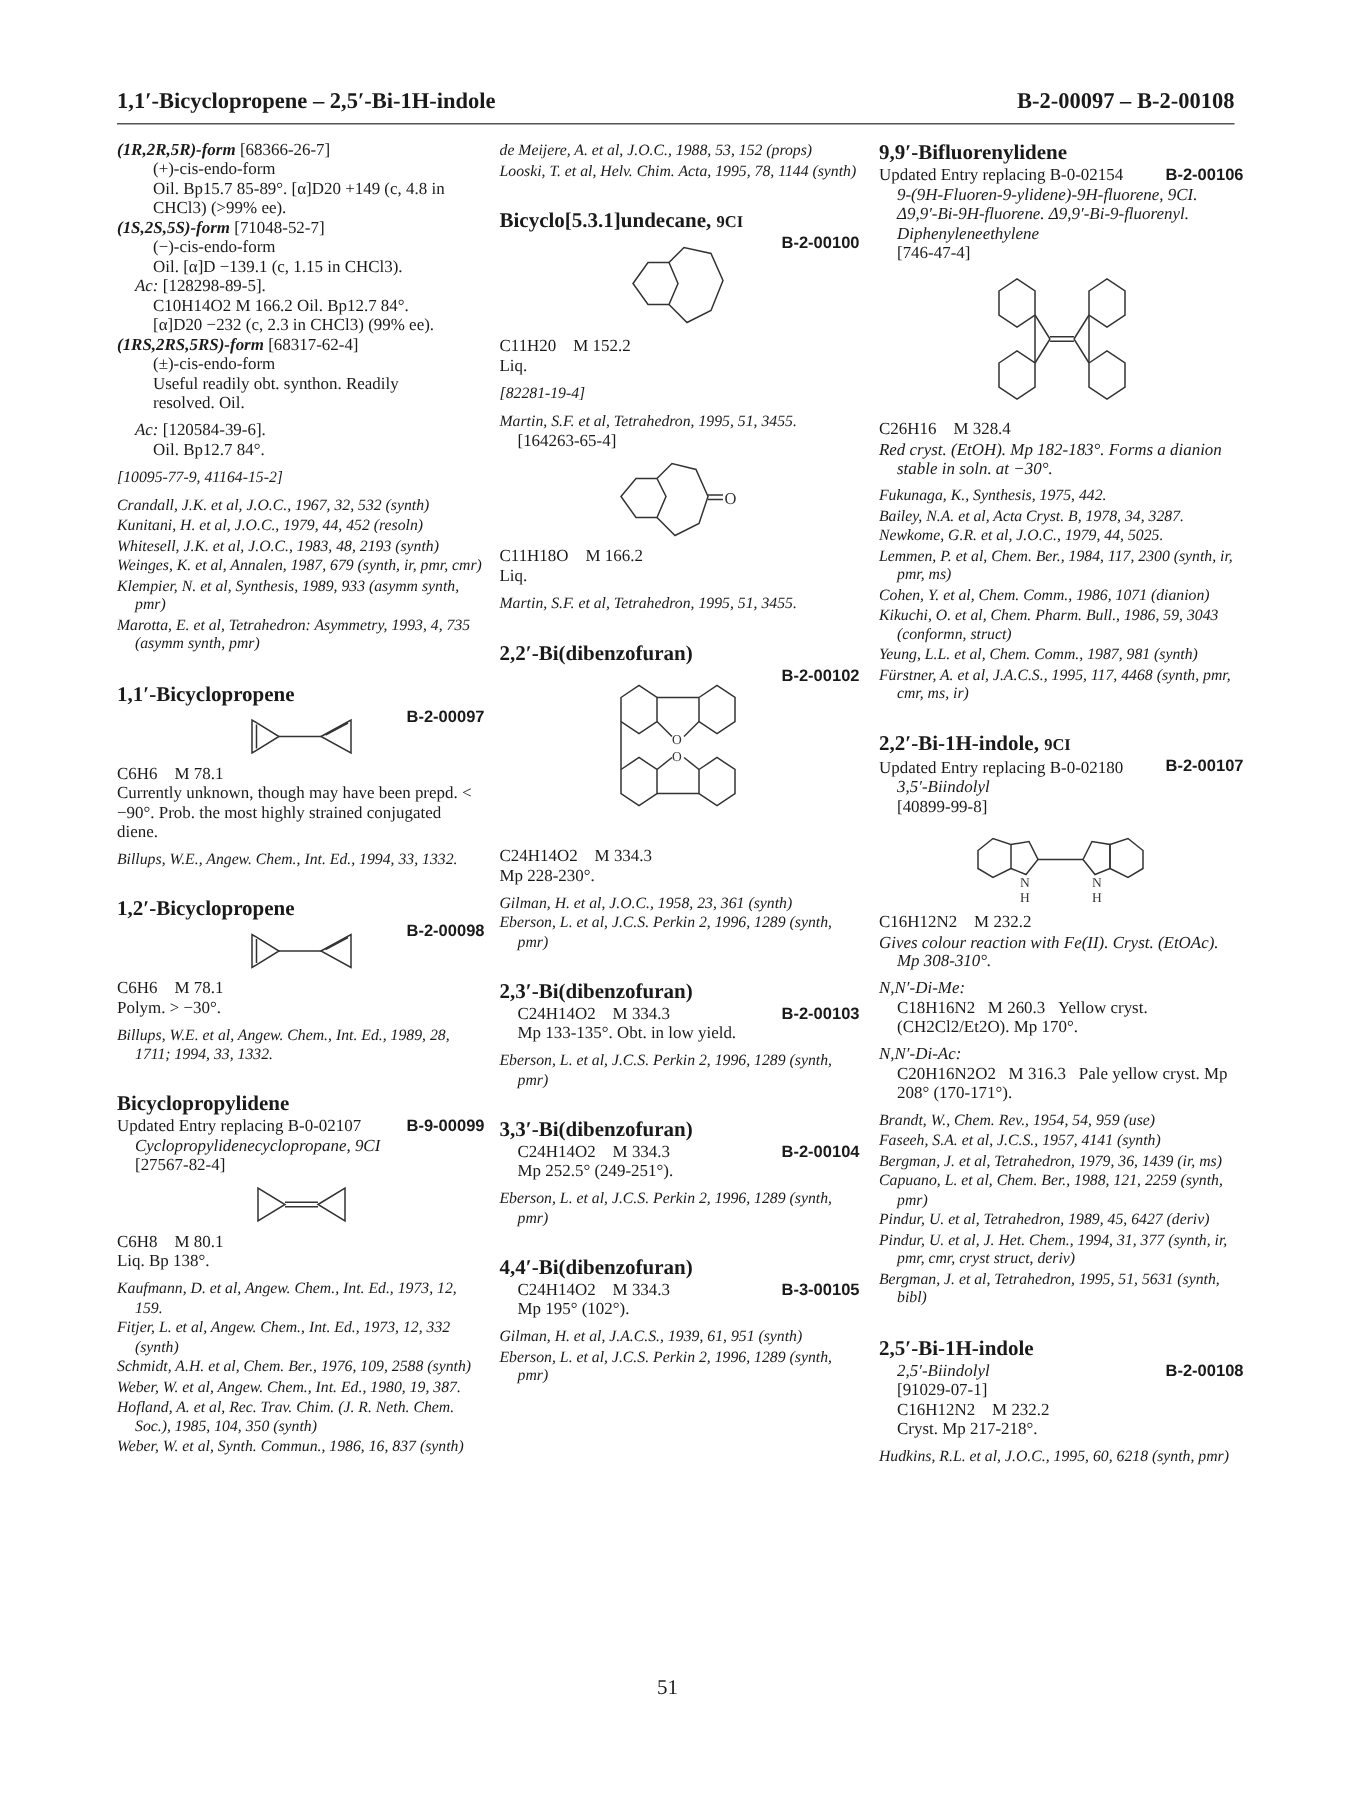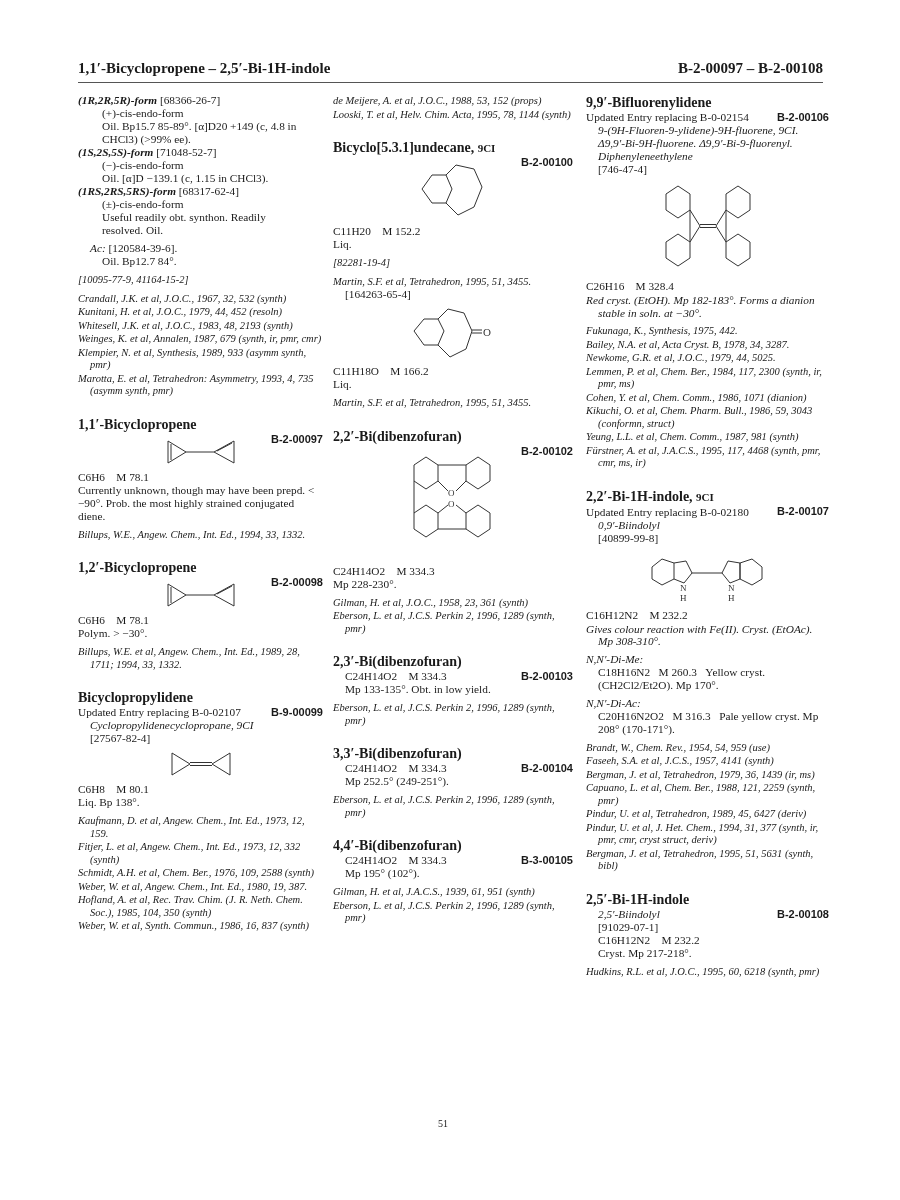--- a/index.html
+++ b/index.html
@@ -19,21 +19,21 @@
                       font-size: 11px; font-weight: bold; }
   .entry-head .sub9 { font-size: 11px; }
   .first { margin-top: 0; }
   .line { margin: 0; }
   .ind1 { padding-left: 12px; }
   .ind2 { padding-left: 24px; }
   .ref { padding-left: 12px; text-indent: -12px; font-size: 10.5px; line-height: 12.5px; margin-top: 1px; font-style: italic; }
   .gap { height: 5px; }
   .i { font-style: italic; }
   .struct { display: block; margin: 6px auto; }
-  .page-number { position: absolute; left: 438px; top: 1118px; font-size: 10px; }
+  .page-number { position: absolute; left: 438px; top: 1118px; font-size: 14px; }
 </style>
 </head>
 <body>
 
 <div class="page">
 
   <div class="running-head">
     <span class="rh-left">1,1′-Bicyclopropene – 2,5′-Bi-1H-indole</span>
     <span class="rh-right">B-2-00097 – B-2-00108</span>
   </div>
@@ -42,20 +42,25 @@
     <div>
       <div class="line"><b class="i">(1R,2R,5R)-form</b> <span>[68366-26-7]</span></div>
       <div class="line ind2">(+)-cis-endo-form</div>
       <div class="line ind2">Oil. Bp15.7 85-89°. [α]D20 +149 (c, 4.8 in</div>
       <div class="line ind2">CHCl3) (&gt;99% ee).</div>
     </div>
     <div>
       <div class="line"><b class="i">(1S,2S,5S)-form</b> <span>[71048-52-7]</span></div>
       <div class="line ind2">(−)-cis-endo-form</div>
       <div class="line ind2">Oil. [α]D −139.1 (c, 1.15 in CHCl3).</div>
+    </div>
+    <div>
+      <div class="line ind1"><span class="i">Ac:</span> <span>[128298-89-5].</span></div>
+      <div class="line ind2">C10H14O2    M 166.2    Oil. Bp12.7 84°.</div>
+      <div class="line ind2">[α]D20 −232 (c, 2.3 in CHCl3) (99% ee).</div>
     </div>
     <div>
       <div class="line"><b class="i">(1RS,2RS,5RS)-form</b> <span>[68317-62-4]</span></div>
       <div class="line ind2">(±)-cis-endo-form</div>
       <div class="line ind2">Useful readily obt. synthon. Readily</div>
       <div class="line ind2">resolved. Oil.</div>
     </div>
     <div class="gap"></div>
     <div>
       <div class="line ind1"><span class="i">Ac:</span> <span>[120584-39-6].</span></div>
@@ -250,21 +255,21 @@
     <div class="ref">Kikuchi, O. et al, Chem. Pharm. Bull., 1986, 59, 3043 (conformn, struct)</div>
     <div class="ref">Yeung, L.L. et al, Chem. Comm., 1987, 981 (synth)</div>
     <div class="ref">Fürstner, A. et al, J.A.C.S., 1995, 117, 4468 (synth, pmr, cmr, ms, ir)</div>
 
     <div class="entry-head">
       <span>2,2′-Bi-1H-indole,</span>
       <span class="sub9">9CI</span>
       <span class="code">B-2-00107</span>
     </div>
     <div class="line">Updated Entry replacing B-0-02180</div>
-    <div class="line ind1 i">0,9′-Biindolyl</div>
+    <div class="line ind1 i">3,5′-Biindolyl</div>
     <div class="line ind1">[40899-99-8]</div>
     <svg class="struct" width="120" height="52" viewBox="0 0 120 52" fill="none" stroke="#333" stroke-width="1">
       <polygon points="4,16 14,8 26,12 26,28 14,34 4,28"></polygon>
       <polyline points="26,12 38,10 44,22 36,32 26,28"></polyline>
       <line x1="44" y1="22" x2="74" y2="22"></line>
       <polyline points="74,22 80,10 92,12 92,28 82,32 74,22"></polyline>
       <polygon points="92,12 104,8 114,16 114,28 104,34 92,28"></polygon>
       <text x="32" y="40" font-size="9" stroke="none" fill="#333">N</text>
       <text x="32" y="50" font-size="9" stroke="none" fill="#333">H</text>
       <text x="80" y="40" font-size="9" stroke="none" fill="#333">N</text>

